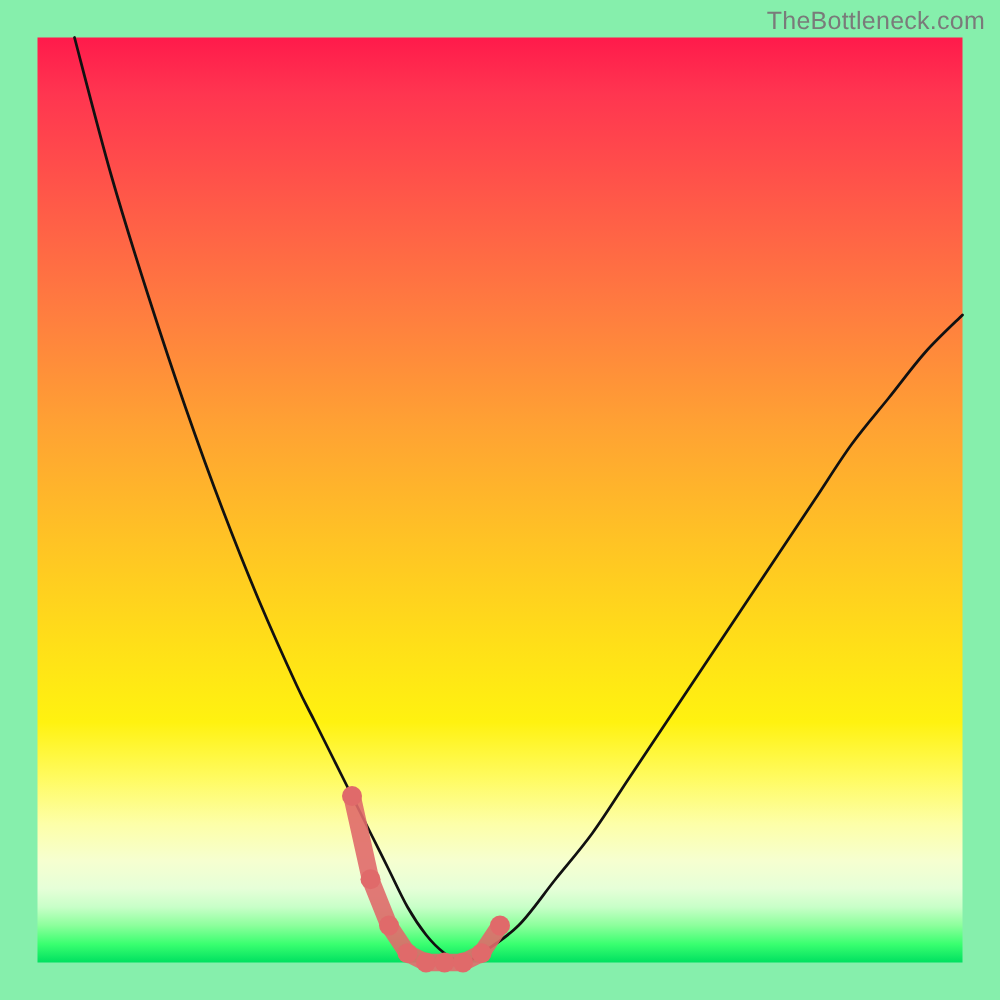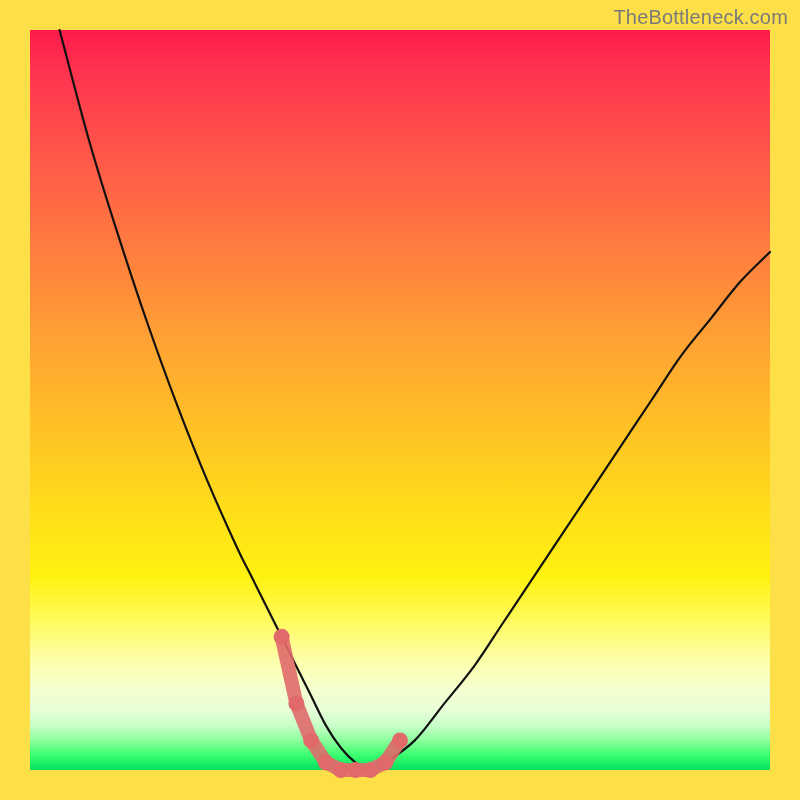--- a/index.html
+++ b/index.html
@@ -10,21 +10,21 @@
     background: #000;
     overflow: hidden;
     font-family: Arial, Helvetica, sans-serif;
   }
   .frame {
     position: absolute;
     left: 0;
     top: 0;
     width: 800px;
     height: 800px;
-    background: #fde047;
+    background: #86efac;
   }
   .plot {
     position: absolute;
     left: 30px;
     top: 30px;
     width: 740px;
     height: 740px;
     
     background: linear-gradient(to bottom,
       #ff1a4b 0%,

